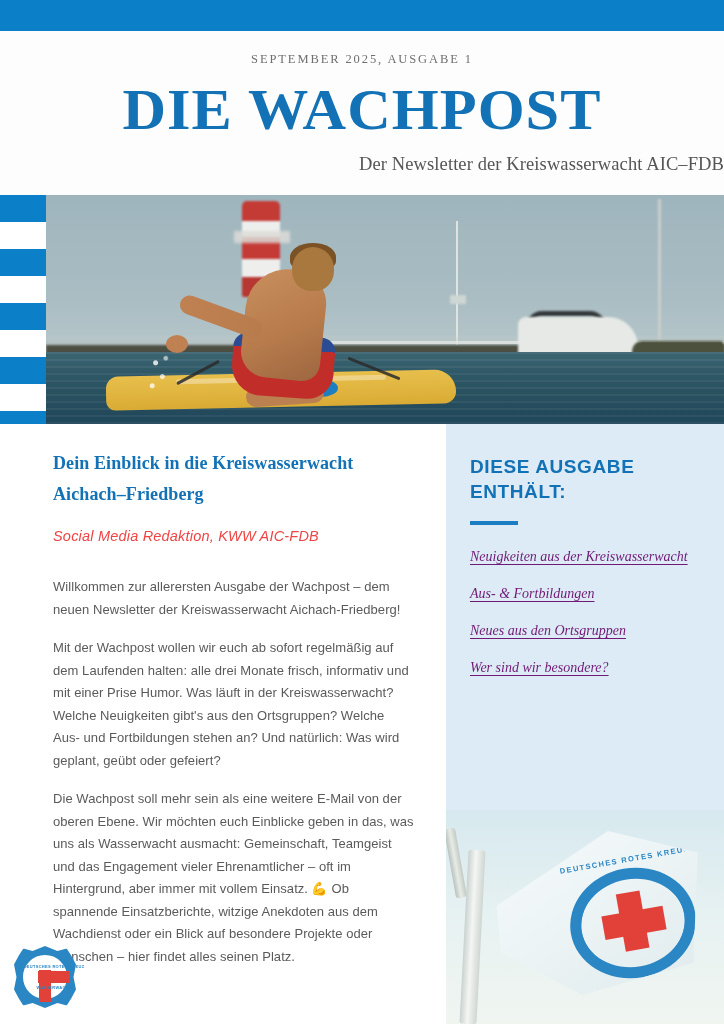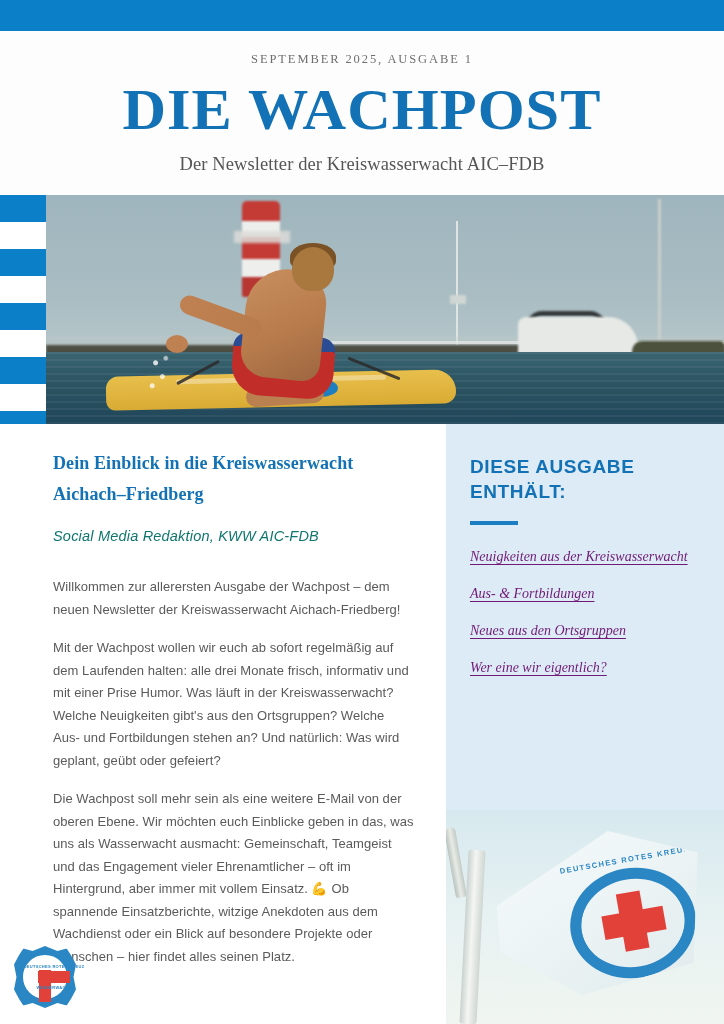--- a/index.html
+++ b/index.html
@@ -56,20 +56,21 @@
     letter-spacing: 1px;
     color: #1372b5;
     transform: scaleX(1.04);
   }
   .masthead-sub {
     margin-top: 15px;
     font-family: "Liberation Serif", serif;
     font-size: 18.5px;
     letter-spacing: 0.1px;
     color: #555555;
+    text-align: right;
   }
 
   
   .hero-band {
     position: absolute;
     top: 195px; left: 0;
     width: 724px;
     height: 229px;
   }
   .stripes {
@@ -341,21 +342,21 @@
     font-size: 18px;
     line-height: 31px;
     color: #1372b5;
     letter-spacing: .1px;
   }
   .article-byline {
     margin-top: 18px;
     font-family: "Liberation Sans", sans-serif;
     font-style: italic;
     font-size: 14.5px;
-    color: #0f766e;
+    color: #ef4444;
     letter-spacing: .2px;
   }
   .article-p {
     margin-top: 16px;
     font-family: "Liberation Sans", sans-serif;
     font-size: 13px;
     line-height: 22.5px;
     color: #5a5a5a;
     letter-spacing: .05px;
   }
@@ -593,21 +594,21 @@
     </div>
 
     <div class="col-right">
       <div class="toc-inner">
         <div class="toc-title">DIESE AUSGABE ENTHÄLT:</div>
         <div class="toc-rule"></div>
         <ul class="toc-list">
           <li class="toc-item">Neuigkeiten aus der Kreiswasserwacht</li>
           <li class="toc-item">Aus- &amp; Fortbildungen</li>
           <li class="toc-item">Neues aus den Ortsgruppen</li>
-          <li class="toc-item">Wer eine wir eigentlich?</li>
+          <li class="toc-item">Wer sind wir besondere?</li>
         </ul>
       </div>
 
       <div class="flag-photo">
         <div class="fp-pole-top"></div>
         <div class="fp-pole"></div>
         <div class="fp-flag">
           <div class="fp-emblem">
             <div class="fp-ring"></div>
             <div class="fp-ring-inner"></div>

